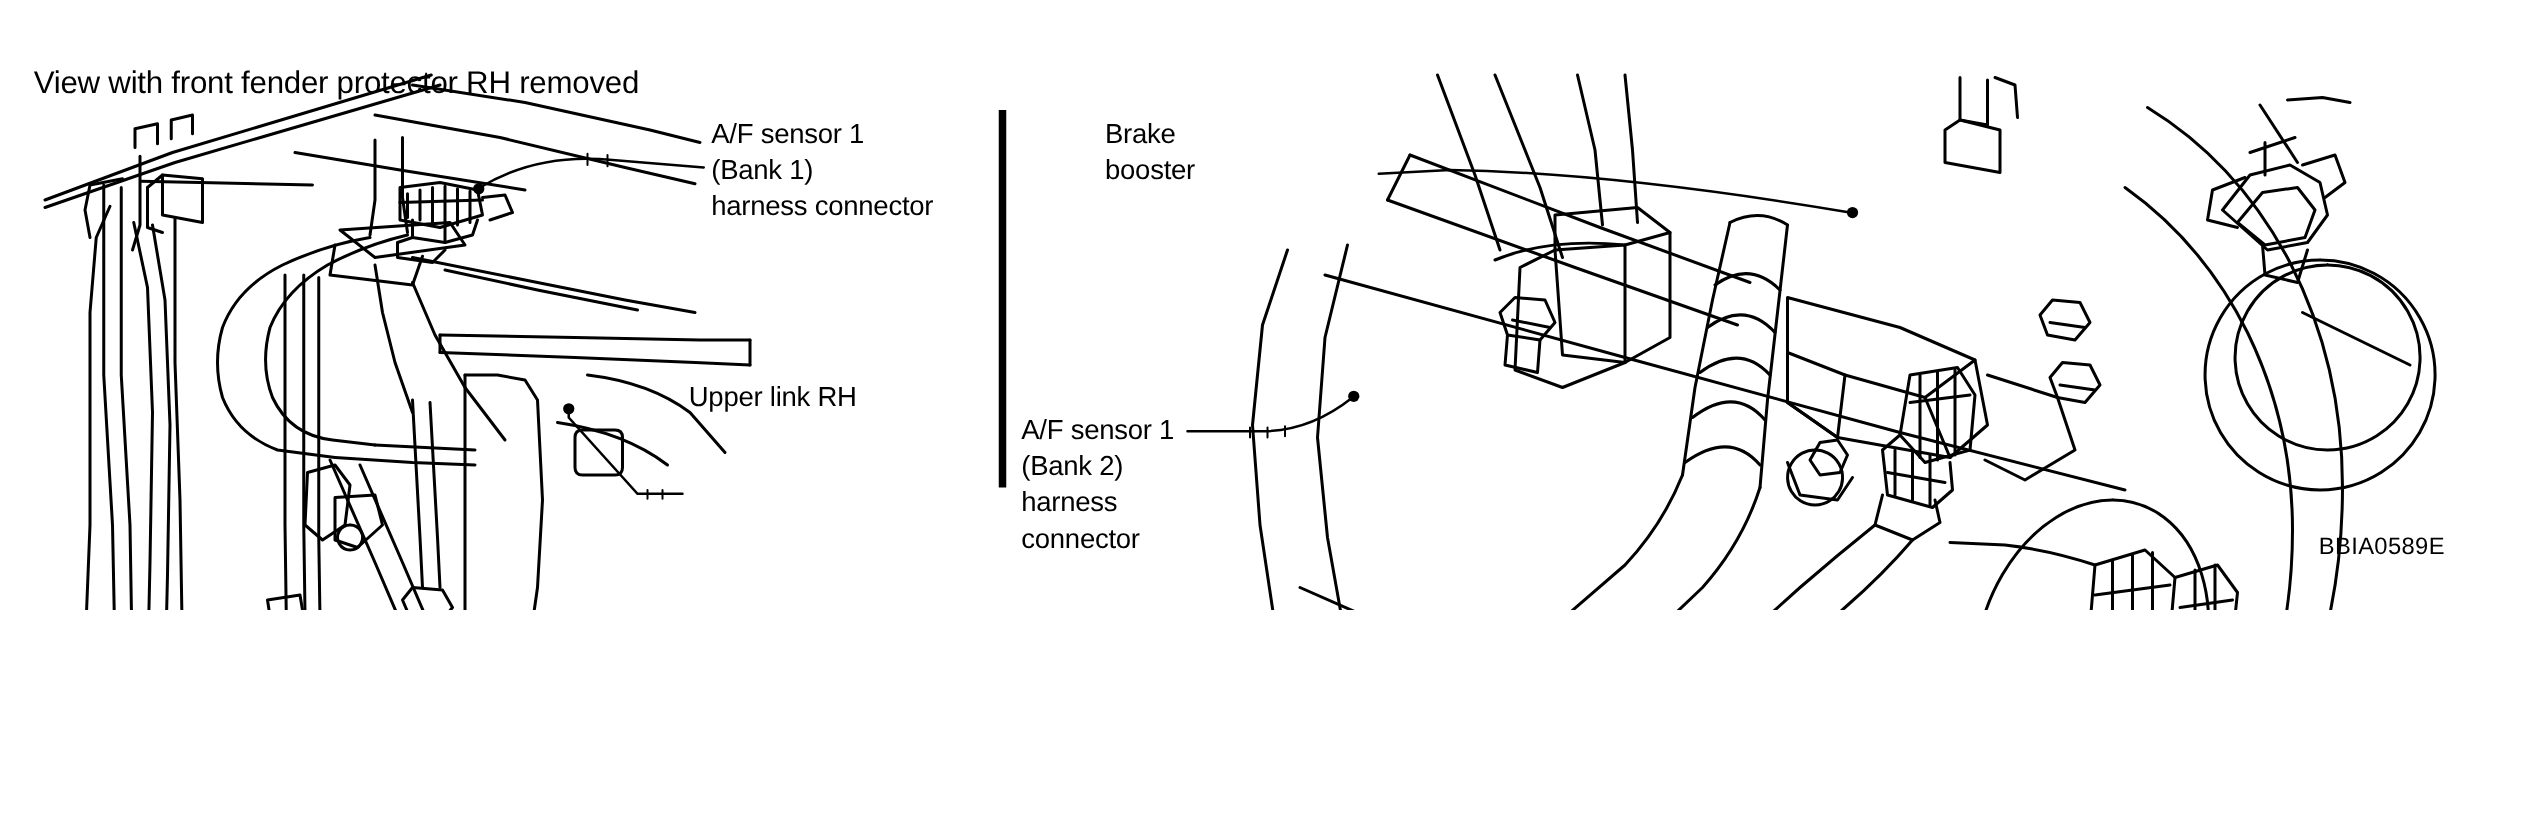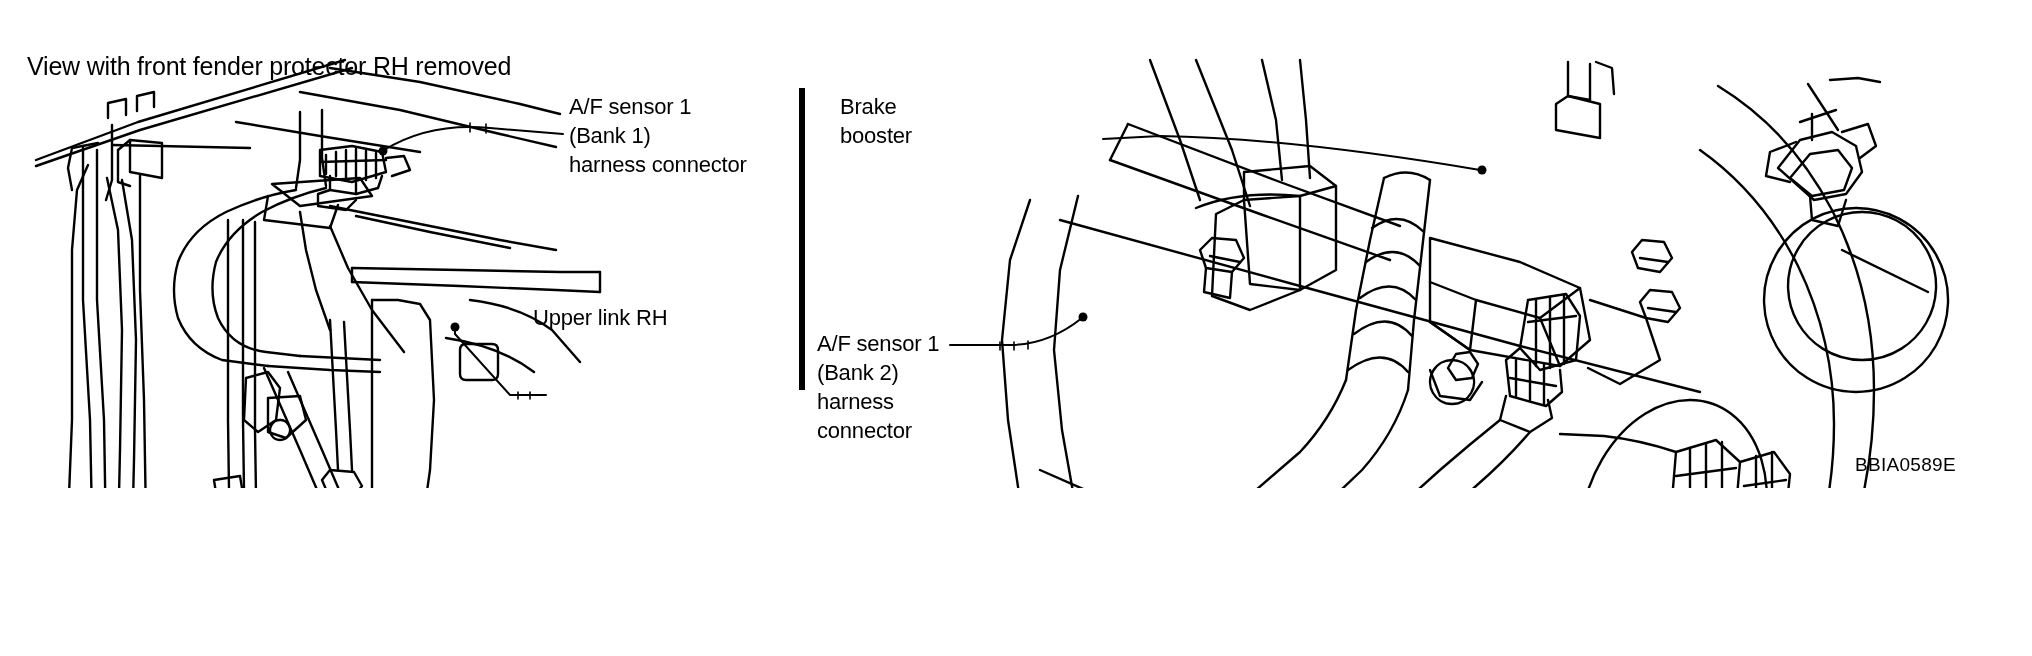--- a/index.html
+++ b/index.html
@@ -46,27 +46,26 @@
     letter-spacing: -0.2px;
   }
   .figcode {
     position: absolute;
     font-family: "Liberation Sans", sans-serif;
     font-size: 19px;
     line-height: 22px;
     color: #000000;
     white-space: pre;
     letter-spacing: 0.3px;
-    margin-top: 27px;
   }
   
   #heading-left   { left: 27px;   top: 52px; }
   #label-bank1    { left: 569px;  top: 92px; }
-  #label-upper    { left: 533px;  top: 303px; }
-  #label-booster  { left: 840px;  top: 92px; }
+  #label-upper    { left: 551px;  top: 303px; }
+  #label-booster  { left: 884px;  top: 92px; }
   #label-bank2    { left: 817px;  top: 329px; }
   #label-figcode  { left: 1855px; top: 427px; }
 </style>
 </head>
 <body>
 
 <div id="figure">
 
   <svg id="artwork" viewBox="0 0 2032 656" xmlns="http://www.w3.org/2000/svg">
     <rect x="0" y="0" width="2032" height="656" fill="#ffffff"></rect>

